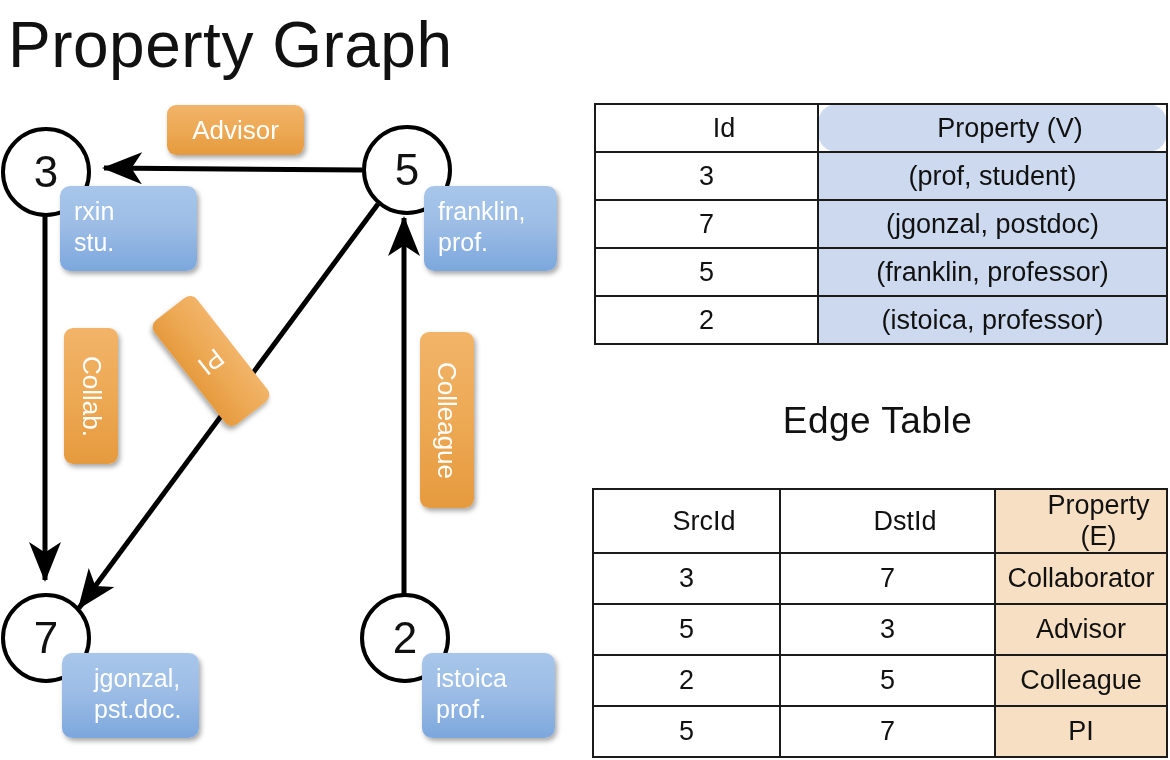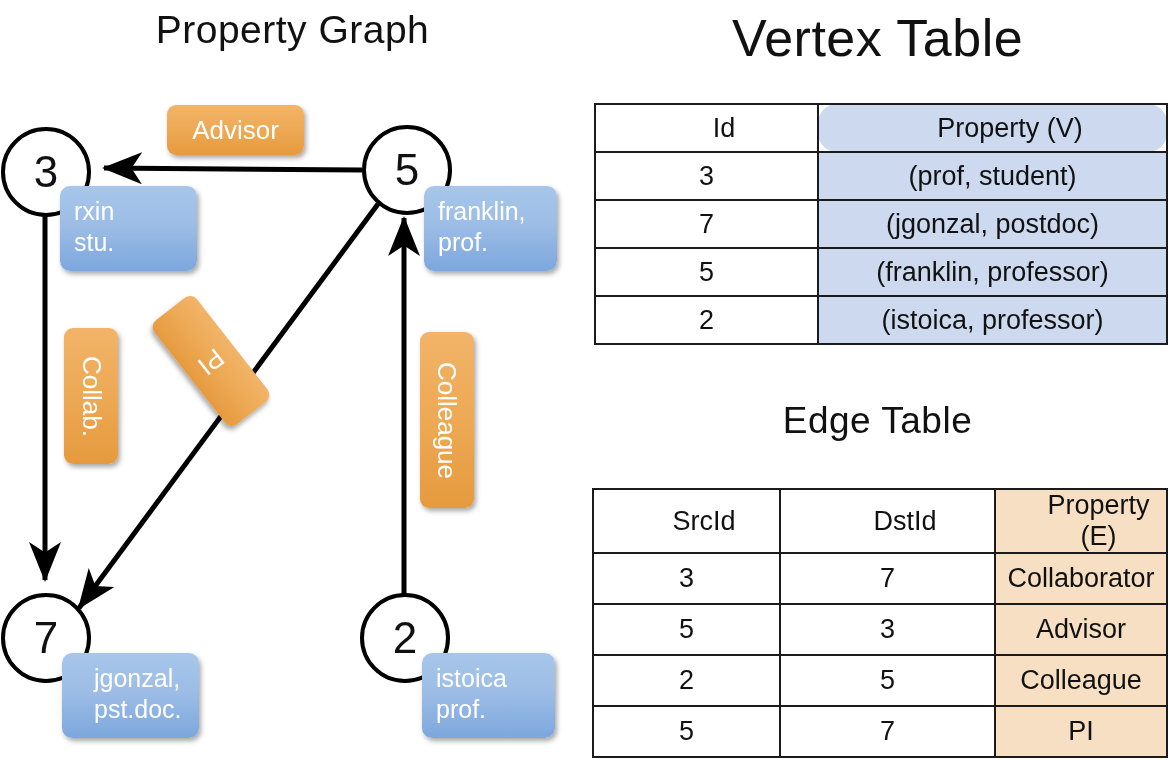--- a/index.html
+++ b/index.html
@@ -12,21 +12,21 @@
 
   
   .title{
     position:absolute;
     font-family:"Liberation Sans", sans-serif;
     font-weight:300;
     color:#111;
     white-space:nowrap;
     letter-spacing:.5px;
   }
-  #title-property-graph{left:0;top:8px;width:585px;text-align:center;font-size:39px;}
+  #title-property-graph{left:8px;top:8px;width:585px;text-align:left;font-size:64px;}
   #title-vertex-table{left:585px;top:8px;width:585px;text-align:center;font-size:52px;}
   #title-edge-table{left:585px;top:400px;width:585px;text-align:center;font-size:37px;}
 
   
   #graph-svg{position:absolute;left:0;top:0;}
 
   .node{
     position:absolute;width:90px;height:90px;border-radius:50%;
     border:4px solid #000;background:#fff;box-sizing:border-box;
     display:flex;align-items:center;justify-content:center;
@@ -82,21 +82,20 @@
   #edge-table .c-src{width:150px;background:#ffffff;}
   #edge-table .c-dst{width:178px;background:#ffffff;}
   #edge-table .c-prop{background:#f7dfc3;}
 </style>
 </head>
 <body>
 
 <div class="stage">
 
   <div class="title" id="title-property-graph">Property Graph</div>
-  <div class="title" id="title-vertex-table">Vertex Table</div>
   <div class="title" id="title-edge-table">Edge Table</div>
 
   <svg id="graph-svg" width="585" height="760" viewBox="0 0 585 760">
     <defs>
       <marker id="arrowhead" markerWidth="9" markerHeight="9" refX="7.6" refY="3.2" orient="auto" markerUnits="strokeWidth">
         <path d="M0,0 L8,3.2 L0,6.4 L2.1,3.2 z" fill="#000"></path>
       </marker>
     </defs>
 
     <g>

